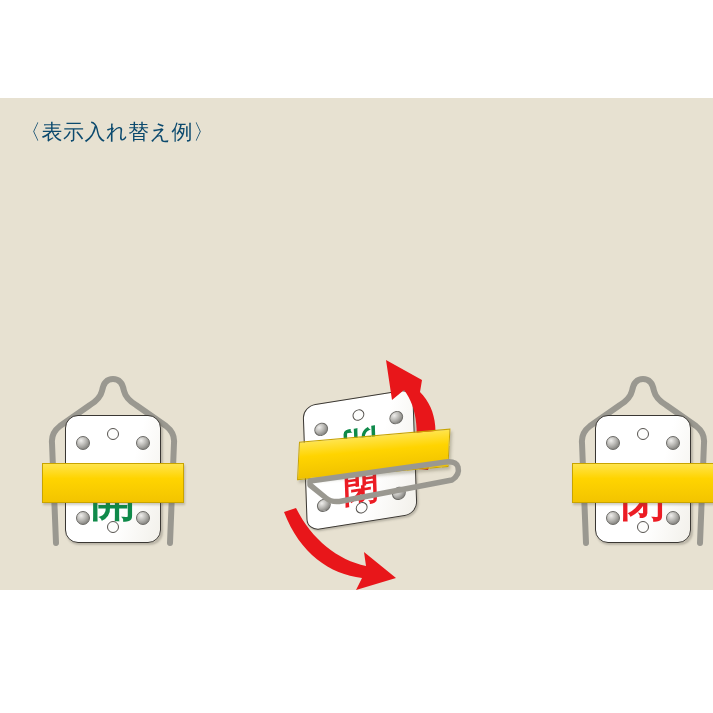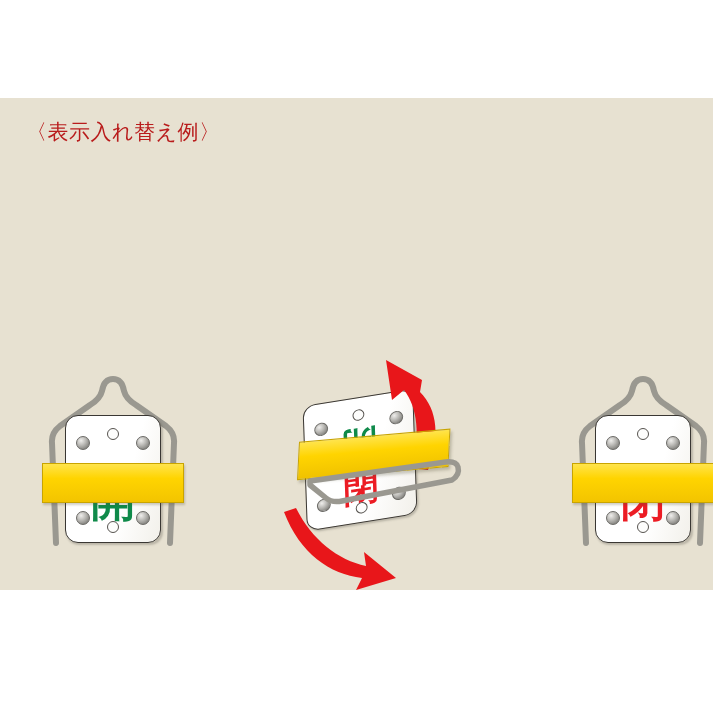--- a/index.html
+++ b/index.html
@@ -22,26 +22,26 @@
   #panel {
     position: absolute;
     left: 0;
     top: 98px;
     width: 713px;
     height: 492px;
     background: #e7e1d1;
   }
   #caption {
     position: absolute;
-    left: 26px;
+    left: 20px;
     top: 118px;
     font-family: "DejaVu Sans", "Liberation Sans", sans-serif;
     font-size: 21px;
     letter-spacing: 0.5px;
-    color: #b91c1c;
+    color: #0c4a6e;
     white-space: nowrap;
     user-select: none;
   }
   .tag-unit {
     position: absolute;
     width: 150px;
     height: 230px;
   }
   #tag-left  { left: 38px;  top: 325px; }
   #tag-right { left: 568px; top: 325px; }

